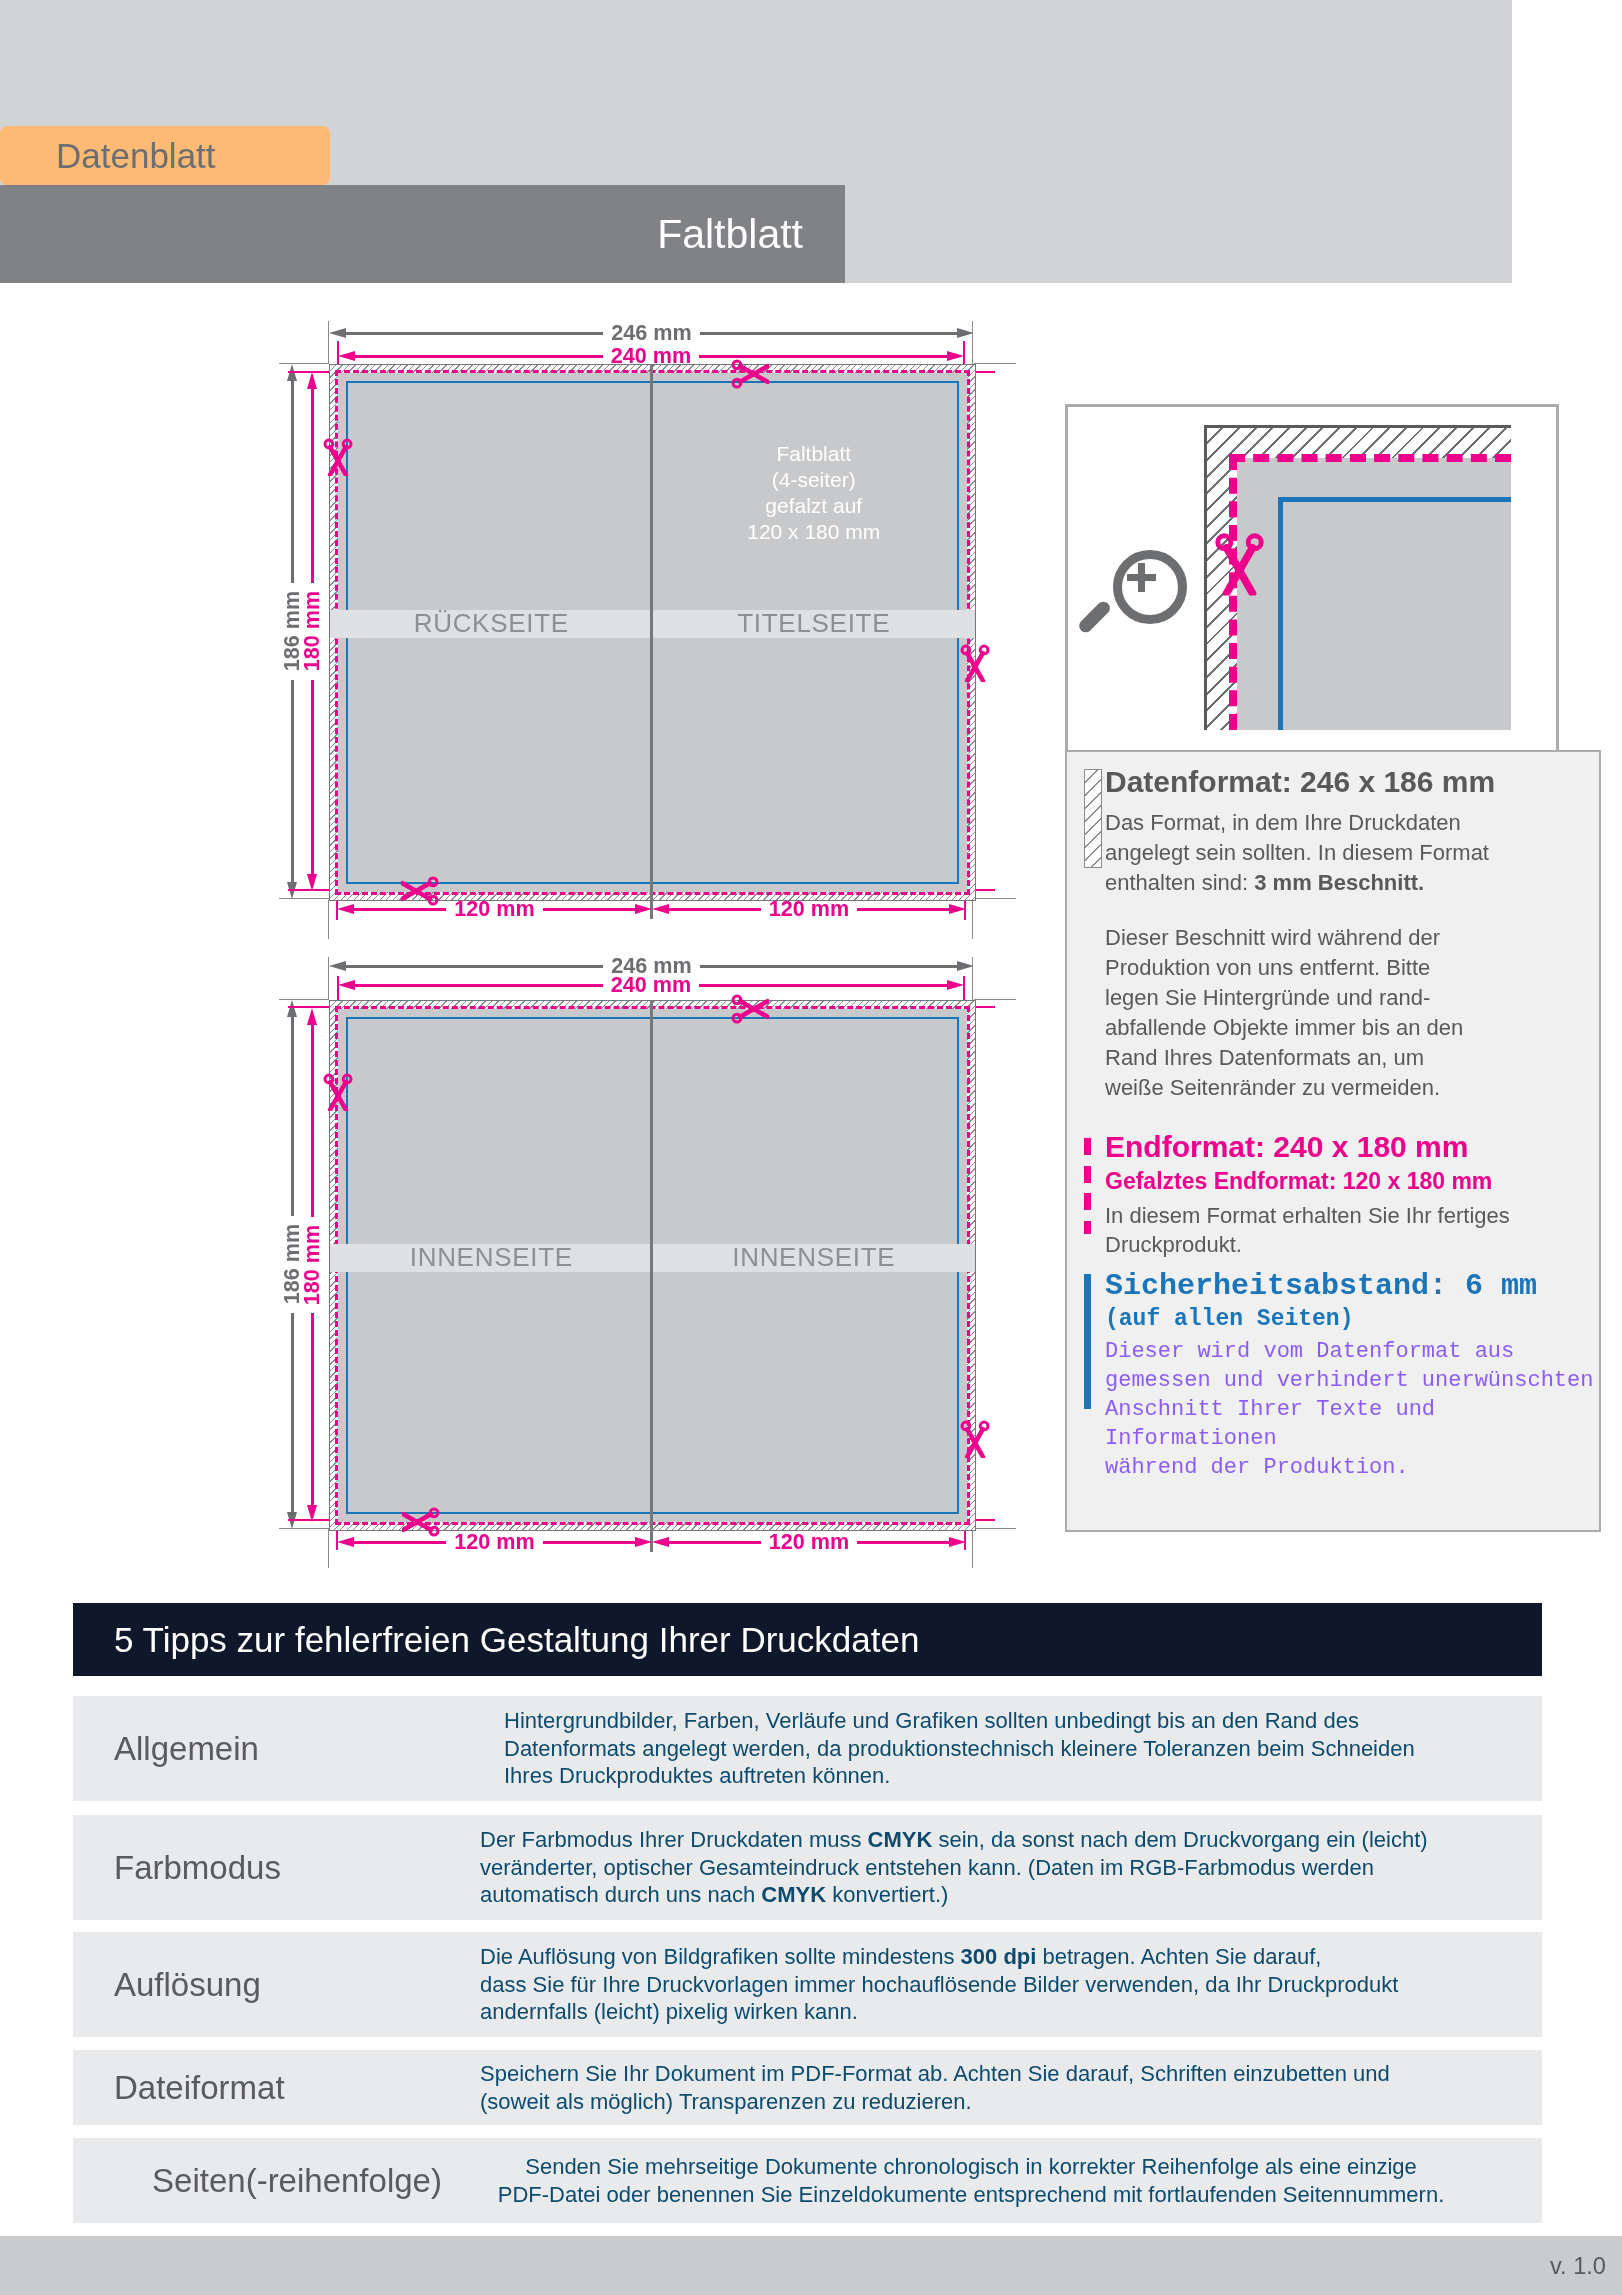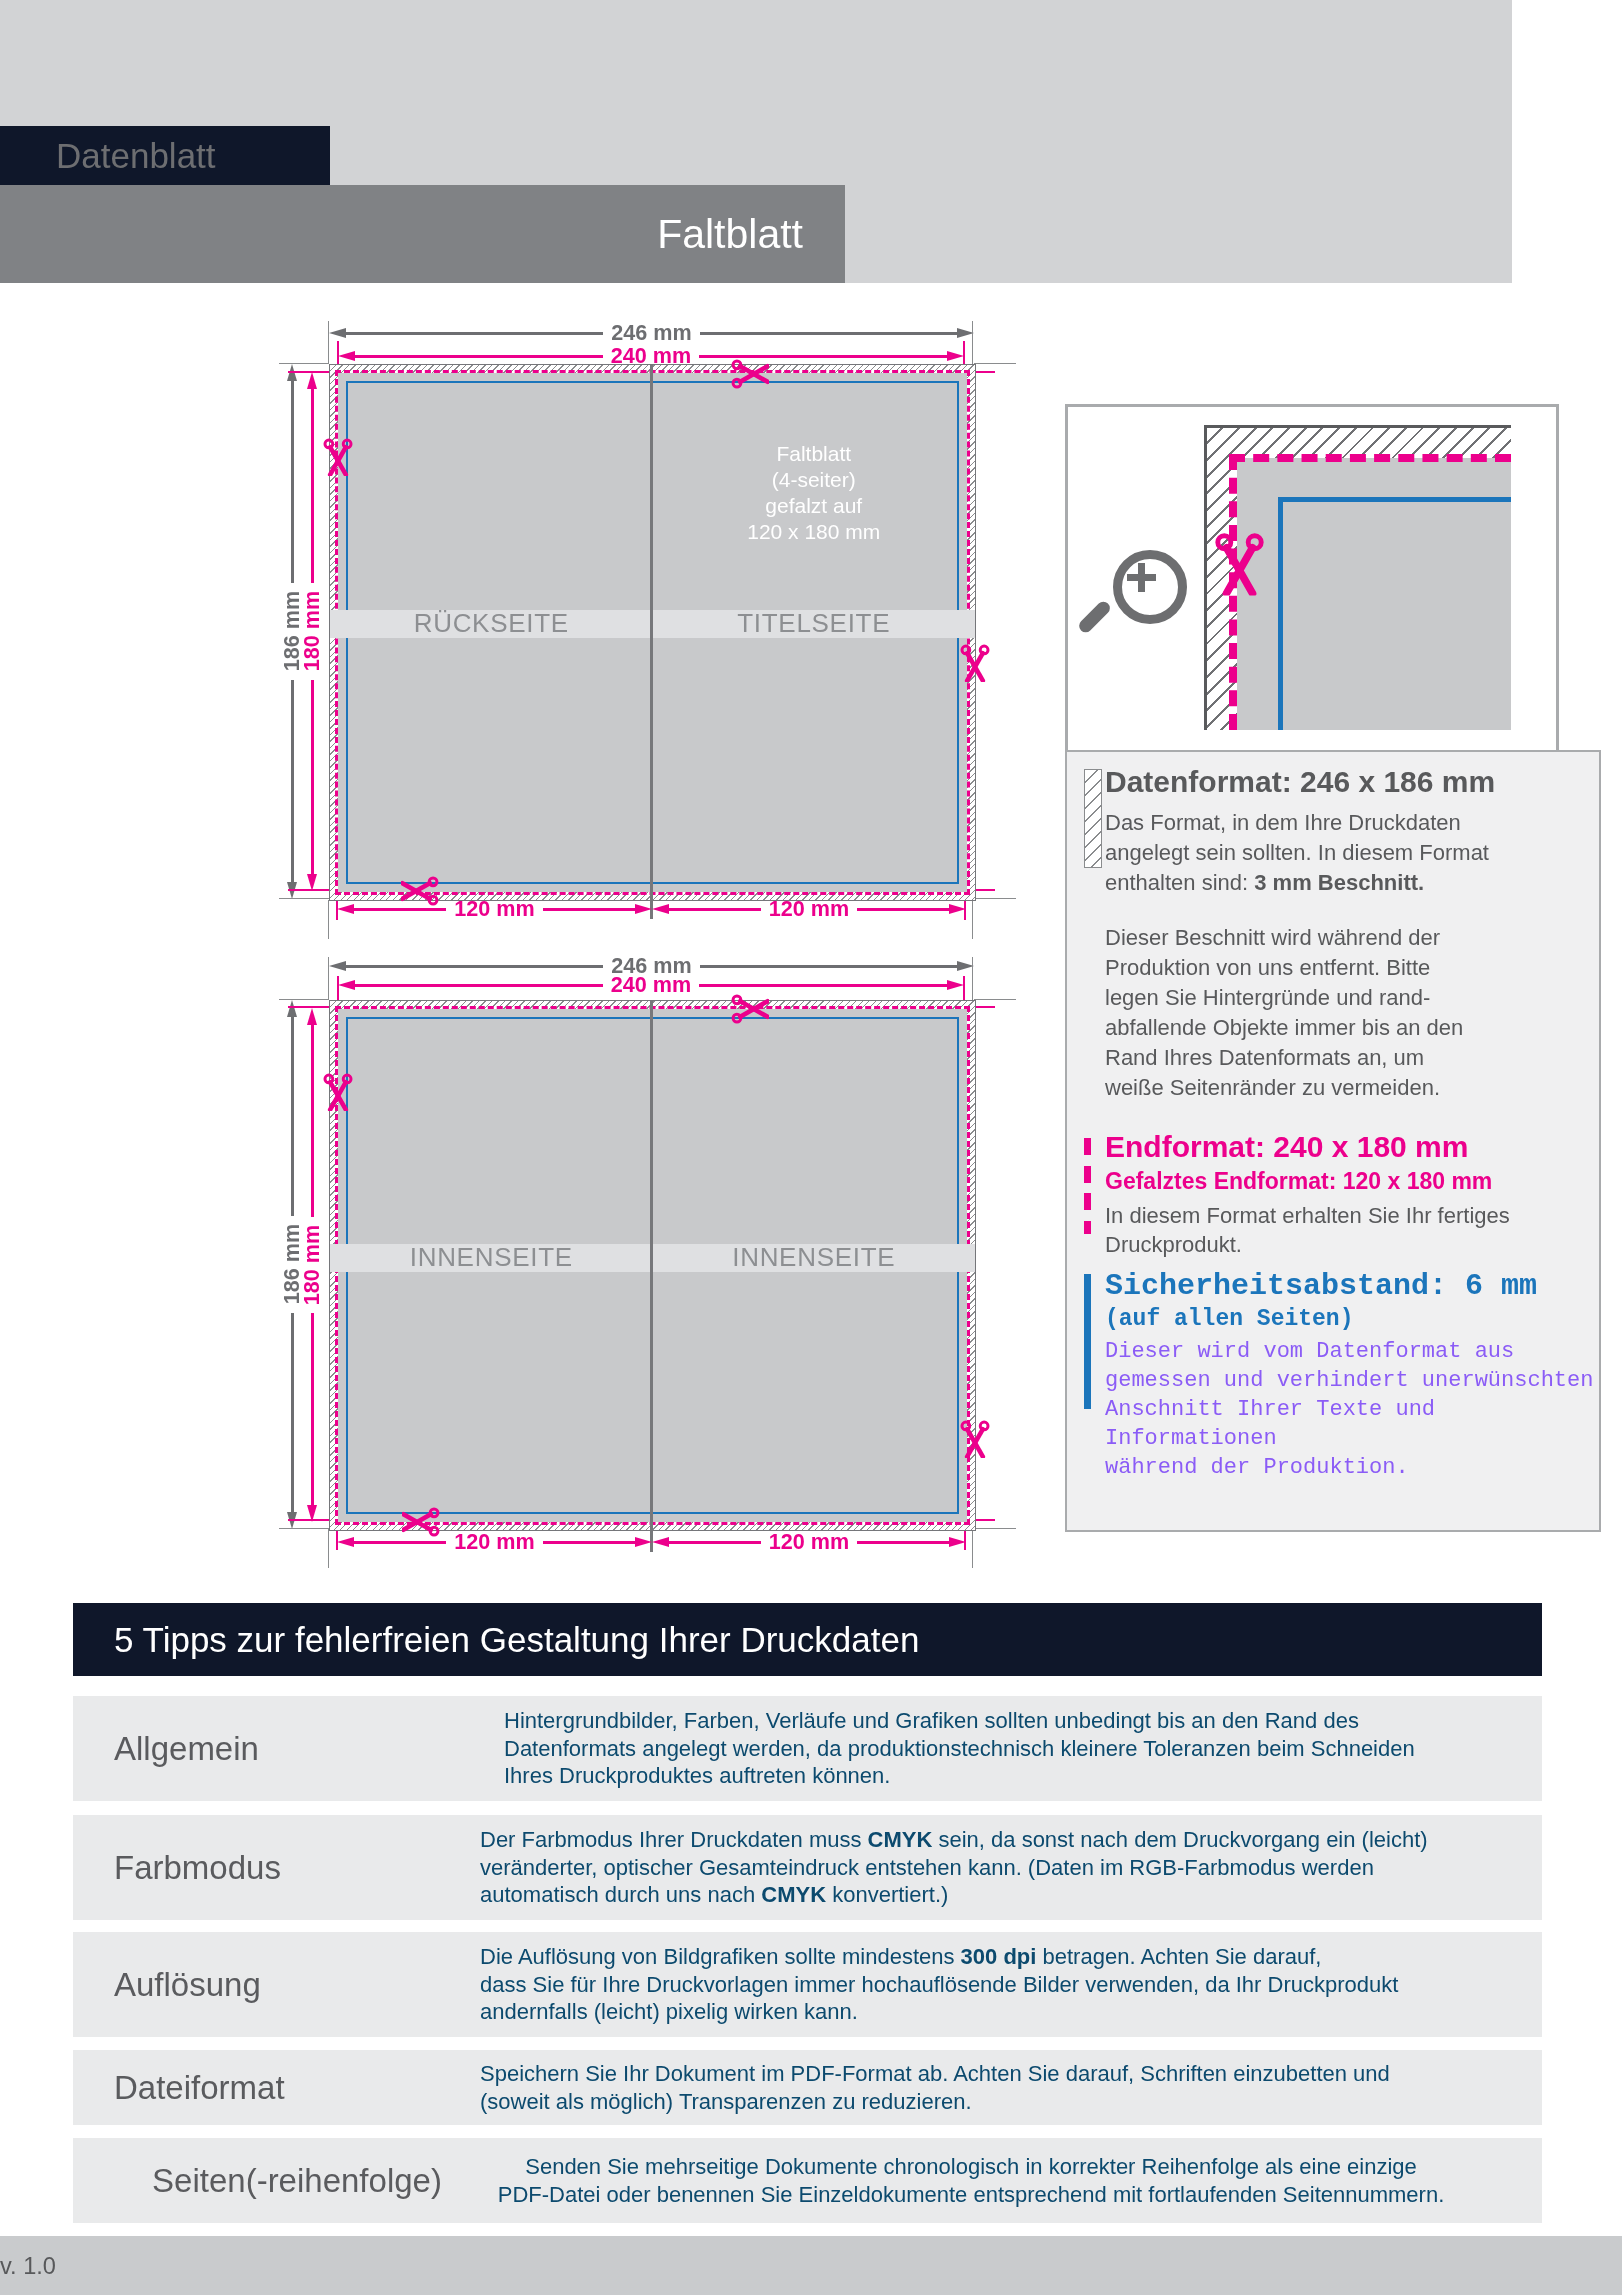--- a/index.html
+++ b/index.html
@@ -1,21 +1,21 @@
 <!DOCTYPE html>
 <html style="font-size:10.5px"><head>
 <meta charset="utf-8">
 <style>
   html,body{margin:0;padding:0;background:#ffffff;}
   #page{position:relative;width:1623px;height:2295px;background:#ffffff;overflow:hidden;
         font-family:"Liberation Sans",sans-serif;color:#58595b;}
   .abs{position:absolute;}
   
   .topbg{position:absolute;left:0;top:0;width:1512px;height:283px;background:#d2d3d5;}
-  .db-box{position:absolute;left:0;top:126px;width:330px;height:59px;background:#0f172a;}
+  .db-box{position:absolute;left:0;top:126px;width:330px;height:59px;background:#fdba74;border-radius:7px;}
   .db-box span{display:block;padding-left:56px;line-height:59px;font-size:35px;color:#6d6e71;}
   .title-band{position:absolute;left:0;top:185px;width:845px;height:98px;background:#808285;}
   .title-band span{display:block;text-align:right;padding-right:42px;line-height:98px;font-size:41px;color:#ffffff;}
   
   .fmt{position:absolute;border:1.3px solid #75767a;
        background:repeating-linear-gradient(135deg,#ffffff 0 3.6px,#8a8c8e 3.6px 4.6px);}
   .fmt-panel{position:absolute;inset:7.9px;background:#c8c9cb;}
   .fmt-dash{position:absolute;inset:4.6px;border:3.3px dashed #ec008c;}
   .fmt-blue{position:absolute;inset:15.7px;border:2px solid #1b75bb;}
   .fmt-band{position:absolute;left:0;right:0;height:27.5px;background:#dfe0e2;display:flex;}
@@ -82,21 +82,21 @@
   .safeblk .b{font-size:22px;line-height:29px;color:#8b5cf6;margin-top:5.2px;}
   
   .tips-band{position:absolute;left:73px;top:1603px;width:1469px;height:73px;background:#0f172a;}
   .tips-band span{display:block;padding-left:41px;line-height:73px;font-size:35px;color:#ffffff;}
   .trow{position:absolute;left:73px;width:1469px;background:#e9eaeb;display:flex;align-items:center;}
   .trow .lbl{width:366px;padding-left:41px;font-size:33px;color:#5a5b5e;flex:none;}
   .trow .bod{width:982px;font-size:22px;line-height:27.5px;color:#0c4a6e;}
   .trow .bod b,.ib-p b{font-weight:bold;}
   
   .footer{position:absolute;left:0;top:2236px;width:1623px;height:60px;background:#c9cbcd;}
-  .footer span{display:block;padding-right:17px;line-height:60px;font-size:23.6px;color:#58595b;}
+  .footer span{display:block;text-align:right;padding-right:17px;line-height:60px;font-size:23.6px;color:#58595b;}
 </style>
 </head>
 <body>
 
 <div id="page">
 
   <div class="topbg"></div>
   <div class="db-box">
     <span>Datenblatt</span>
   </div>

